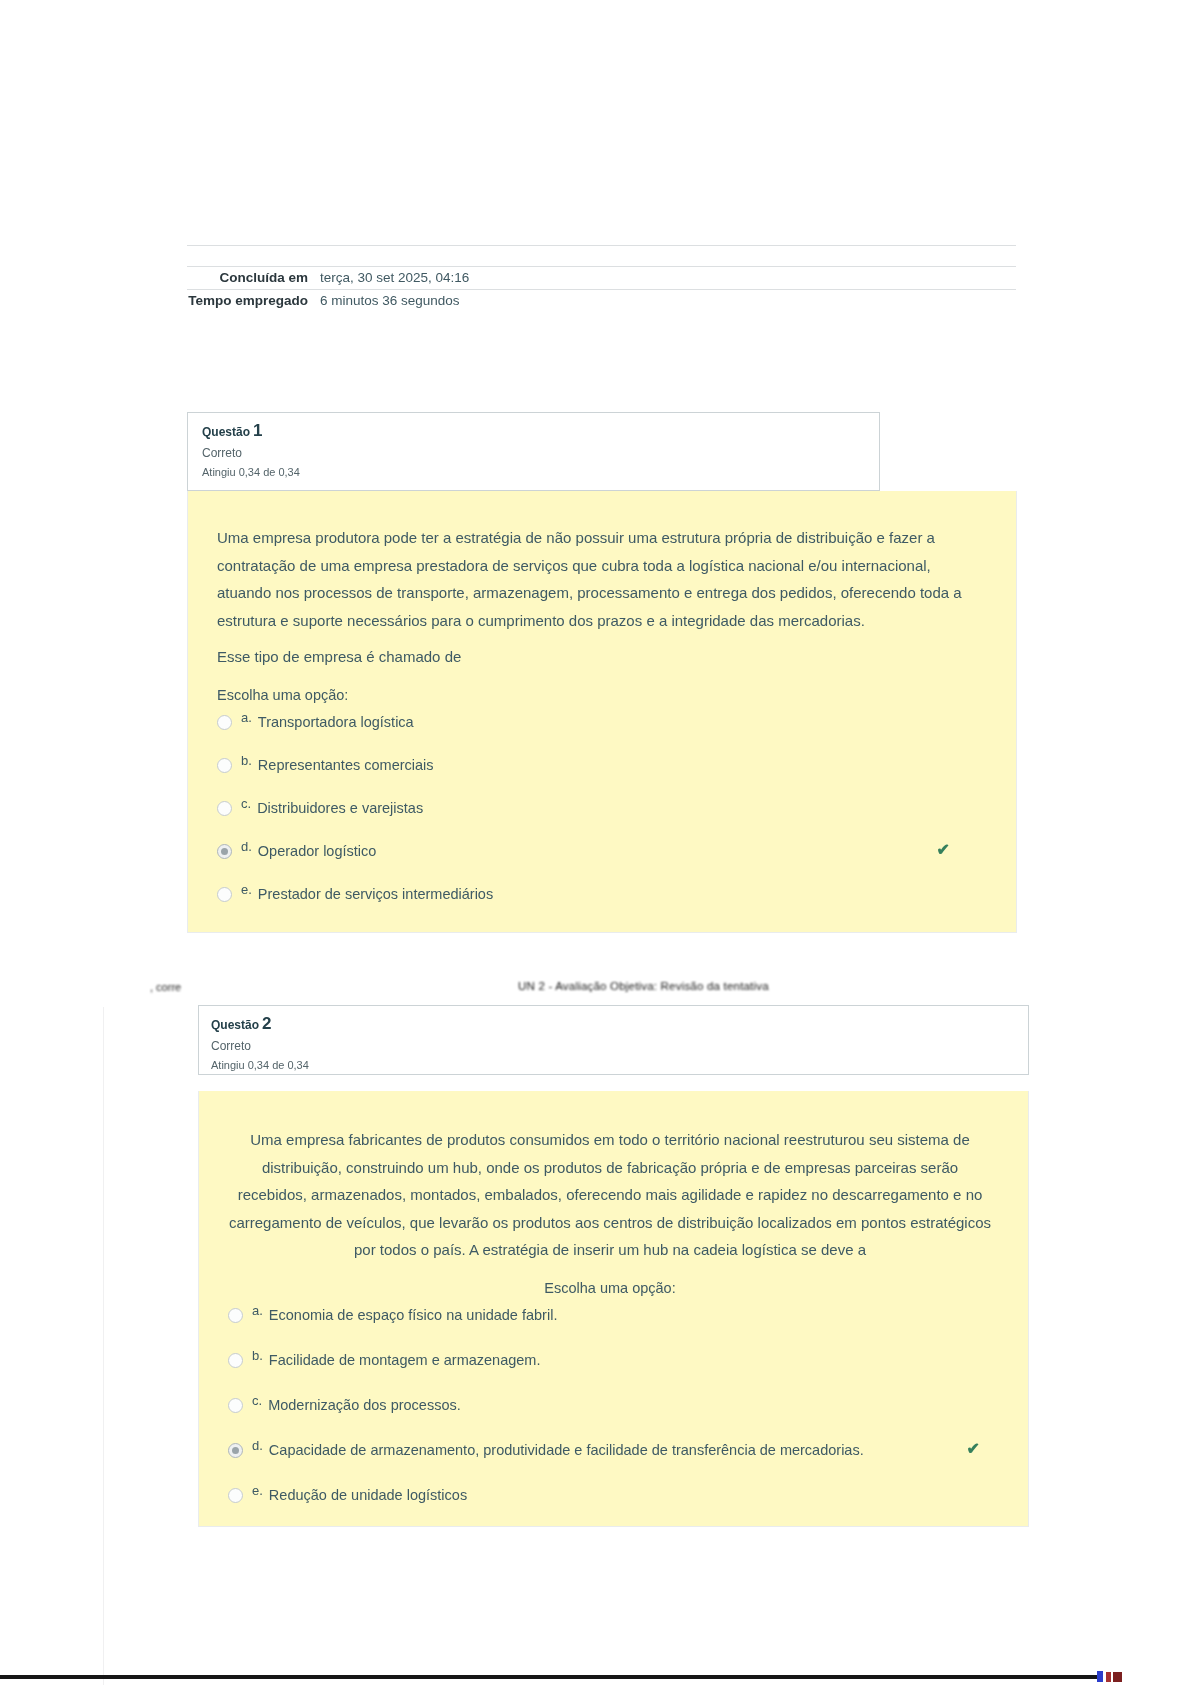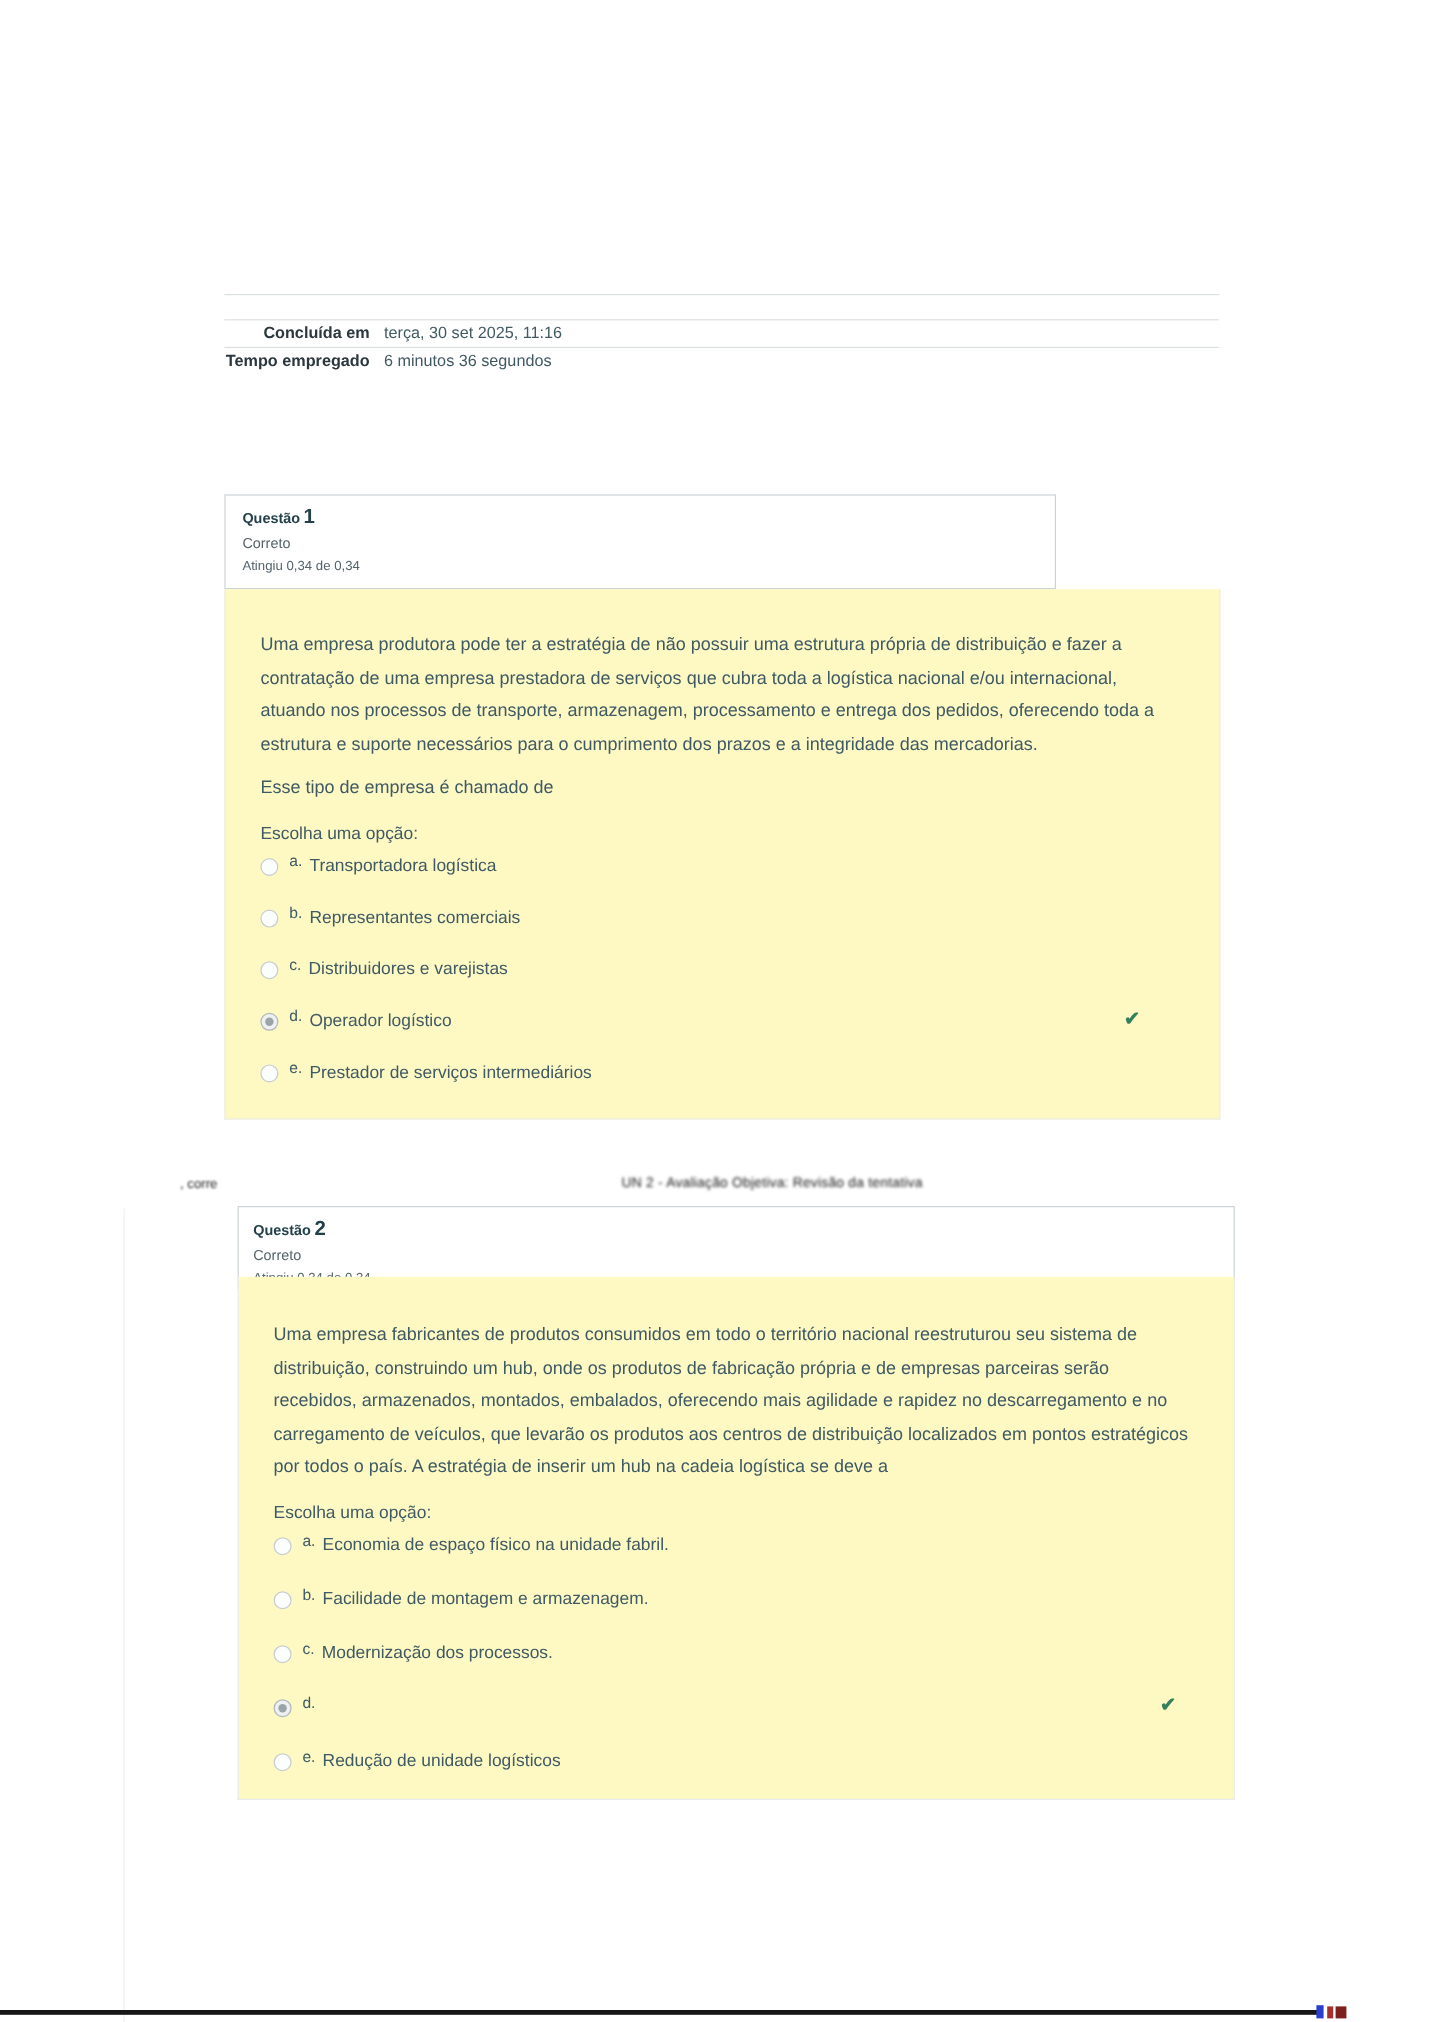--- a/index.html
+++ b/index.html
@@ -20,21 +20,21 @@
   #q1head { left:187px; top:412px; width:693px; height:79px; }
   #q2head { left:198px; top:1005px; width:831px; height:70px;padding-left:12px; }
   .qtitle { color:#24404a; font-size:12px; font-weight:bold; line-height:14px; }
   .qnum { font-size:17px; margin-left:3px; }
   .qstate { color:#54646a; font-size:12px; margin-top:7px; }
   .qgrade { color:#54646a; font-size:11px; margin-top:6px; }
 
   
   .qbody { position:absolute; box-sizing:border-box; border:1px solid #e9eced; border-top:none; background:#fef9c3; }
   #q1body { left:187px; top:491px; width:830px; height:442px; padding:33px 36px 0 29px; }
-  #q2body { left:198px; top:1064px; width:831px; height:436px; padding:35px 36px 3px 29px; }
+  #q2body { left:198px; top:1091px; width:831px; height:436px; padding:35px 36px 3px 29px;text-align:center; }
   .qtext { color:#3e5a64; font-size:15px; line-height:27.5px; margin:0; }
   .qprompt { margin:9px 0 0; }
   .choose { margin-top:16px; color:#3e5a64; font-size:14.5px; }
   .opts { margin:10px 0 0; padding:0; list-style:none; }
   .opt { position:relative; display:flex; align-items:flex-start; height:20px; margin-bottom:23px; cursor:default; }
   #q2body .opt { margin-bottom:25px; }
   .radio { width:13px; height:13px; border-radius:50%; border:1px solid #c6cccf; background:#fcfdfd; margin-top:2px; flex:none; position:relative; }
   .opt.selected .radio { border-color:#aeb6ba; background:#eef0f1; }
   .opt.selected .radio::after { content:""; position:absolute; left:3px; top:3px; right:3px; bottom:3px; border-radius:50%; background:#9aa4a9; }
   .olt { font-size:13px; color:#3e5a64; margin:-3px 6px 0 9px; flex:none; }
@@ -58,21 +58,21 @@
 </style>
 </head>
 <body>
 
 <div class="page">
 
   <div class="summary">
     <div class="spacer"></div>
     <div class="srow">
       <div class="lbl">Concluída em</div>
-      <div class="val">terça, 30 set 2025, 11:16</div>
+      <div class="val">terça, 30 set 2025, 04:16</div>
     </div>
     <div class="srow">
       <div class="lbl">Tempo empregado</div>
       <div class="val">6 minutos 36 segundos</div>
     </div>
   </div>
 
   <div class="qhead" id="q1head">
     <div class="qtitle"><span>Questão</span><span class="qnum">1</span></div>
     <div class="qstate">Correto</div>
@@ -138,20 +138,21 @@
         <span class="otx">Facilidade de montagem e armazenagem.</span>
       </li>
       <li class="opt">
         <span class="radio"></span>
         <span class="olt">c.</span>
         <span class="otx">Modernização dos processos.</span>
       </li>
       <li class="opt selected">
         <span class="radio"></span>
         <span class="olt">d.</span>
+        <span class="otx">Capacidade de armazenamento, produtividade e facilidade de transferência de mercadorias.</span>
         <span class="check">✔</span>
       </li>
       <li class="opt">
         <span class="radio"></span>
         <span class="olt">e.</span>
         <span class="otx">Redução de unidade logísticos</span>
       </li>
     </ul>
   </div>
 

